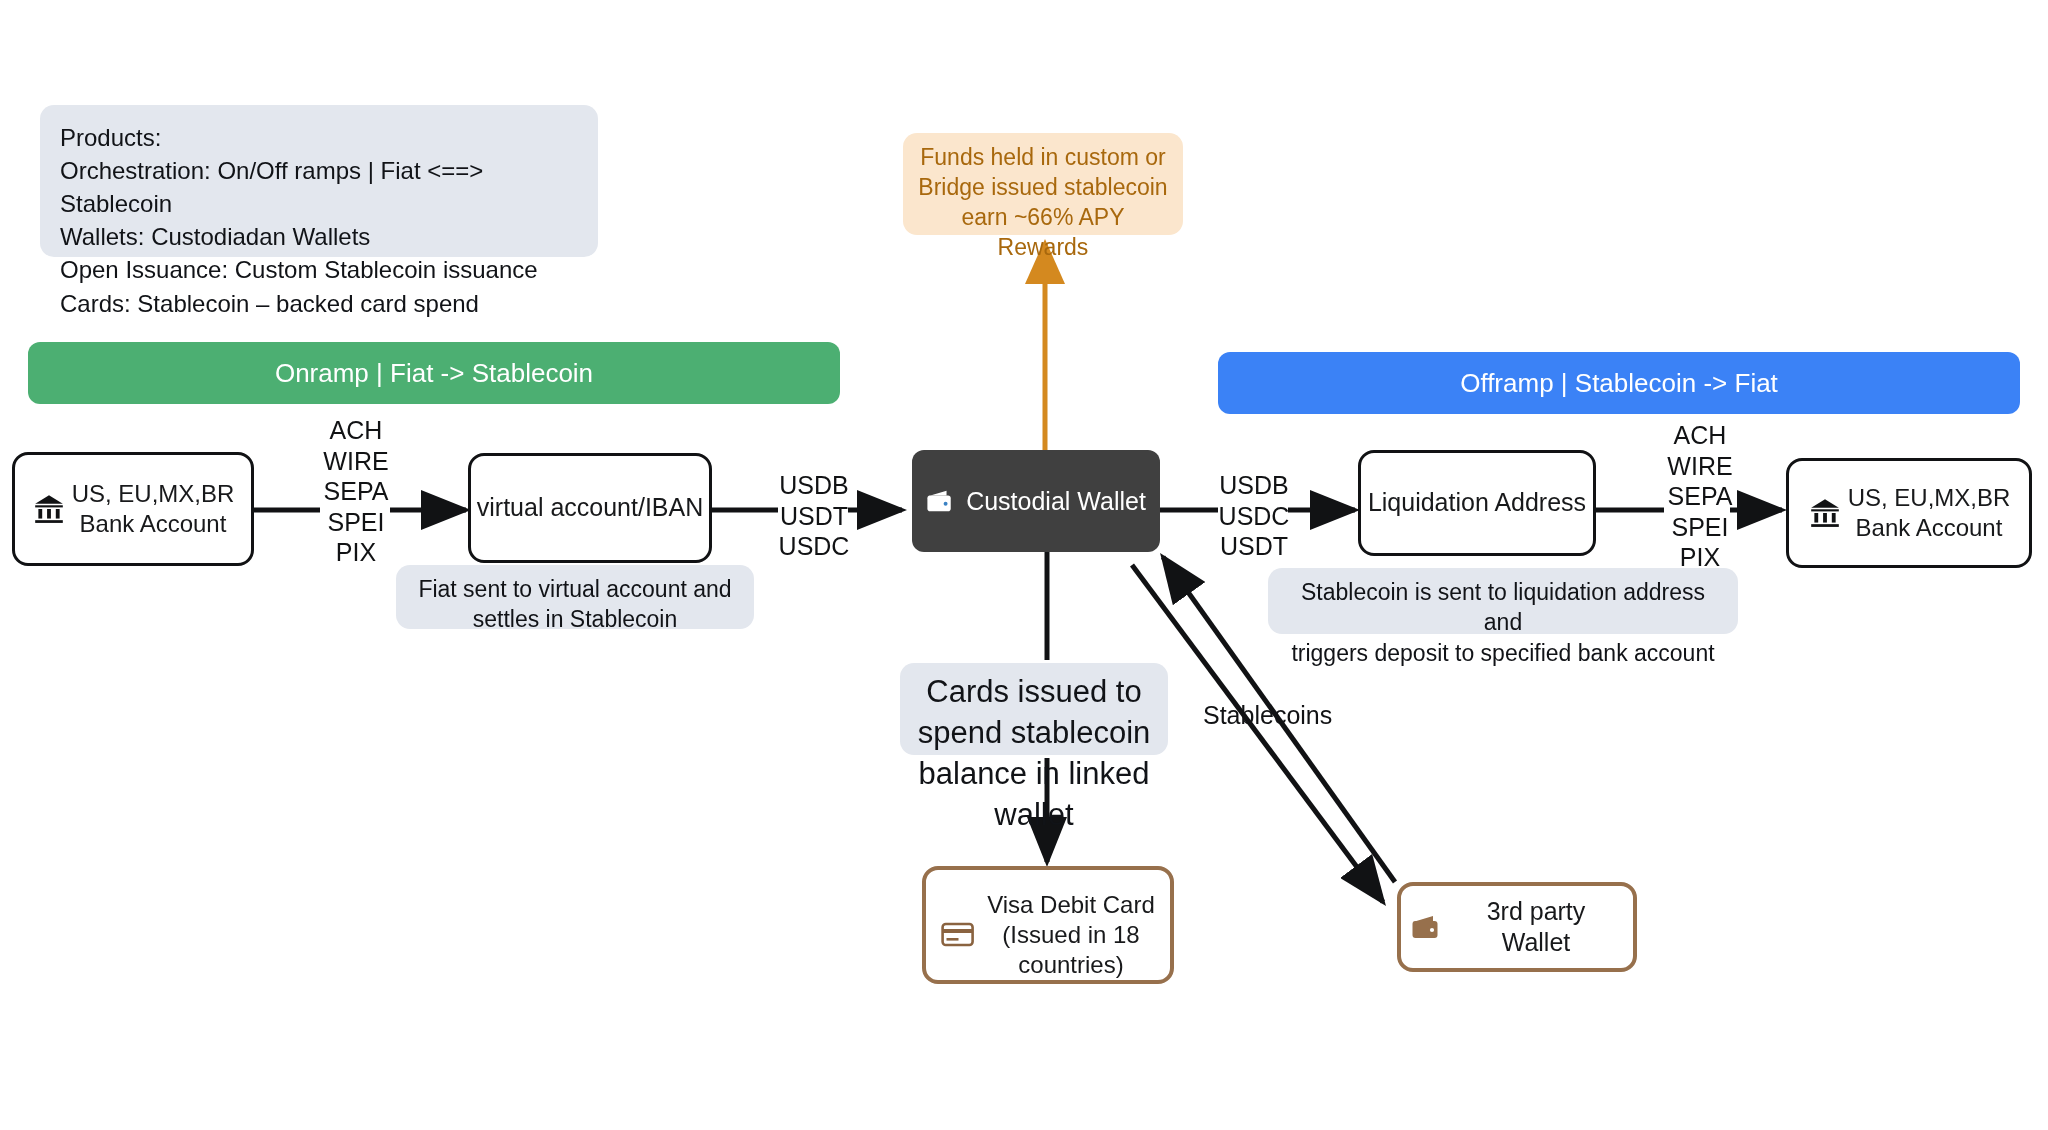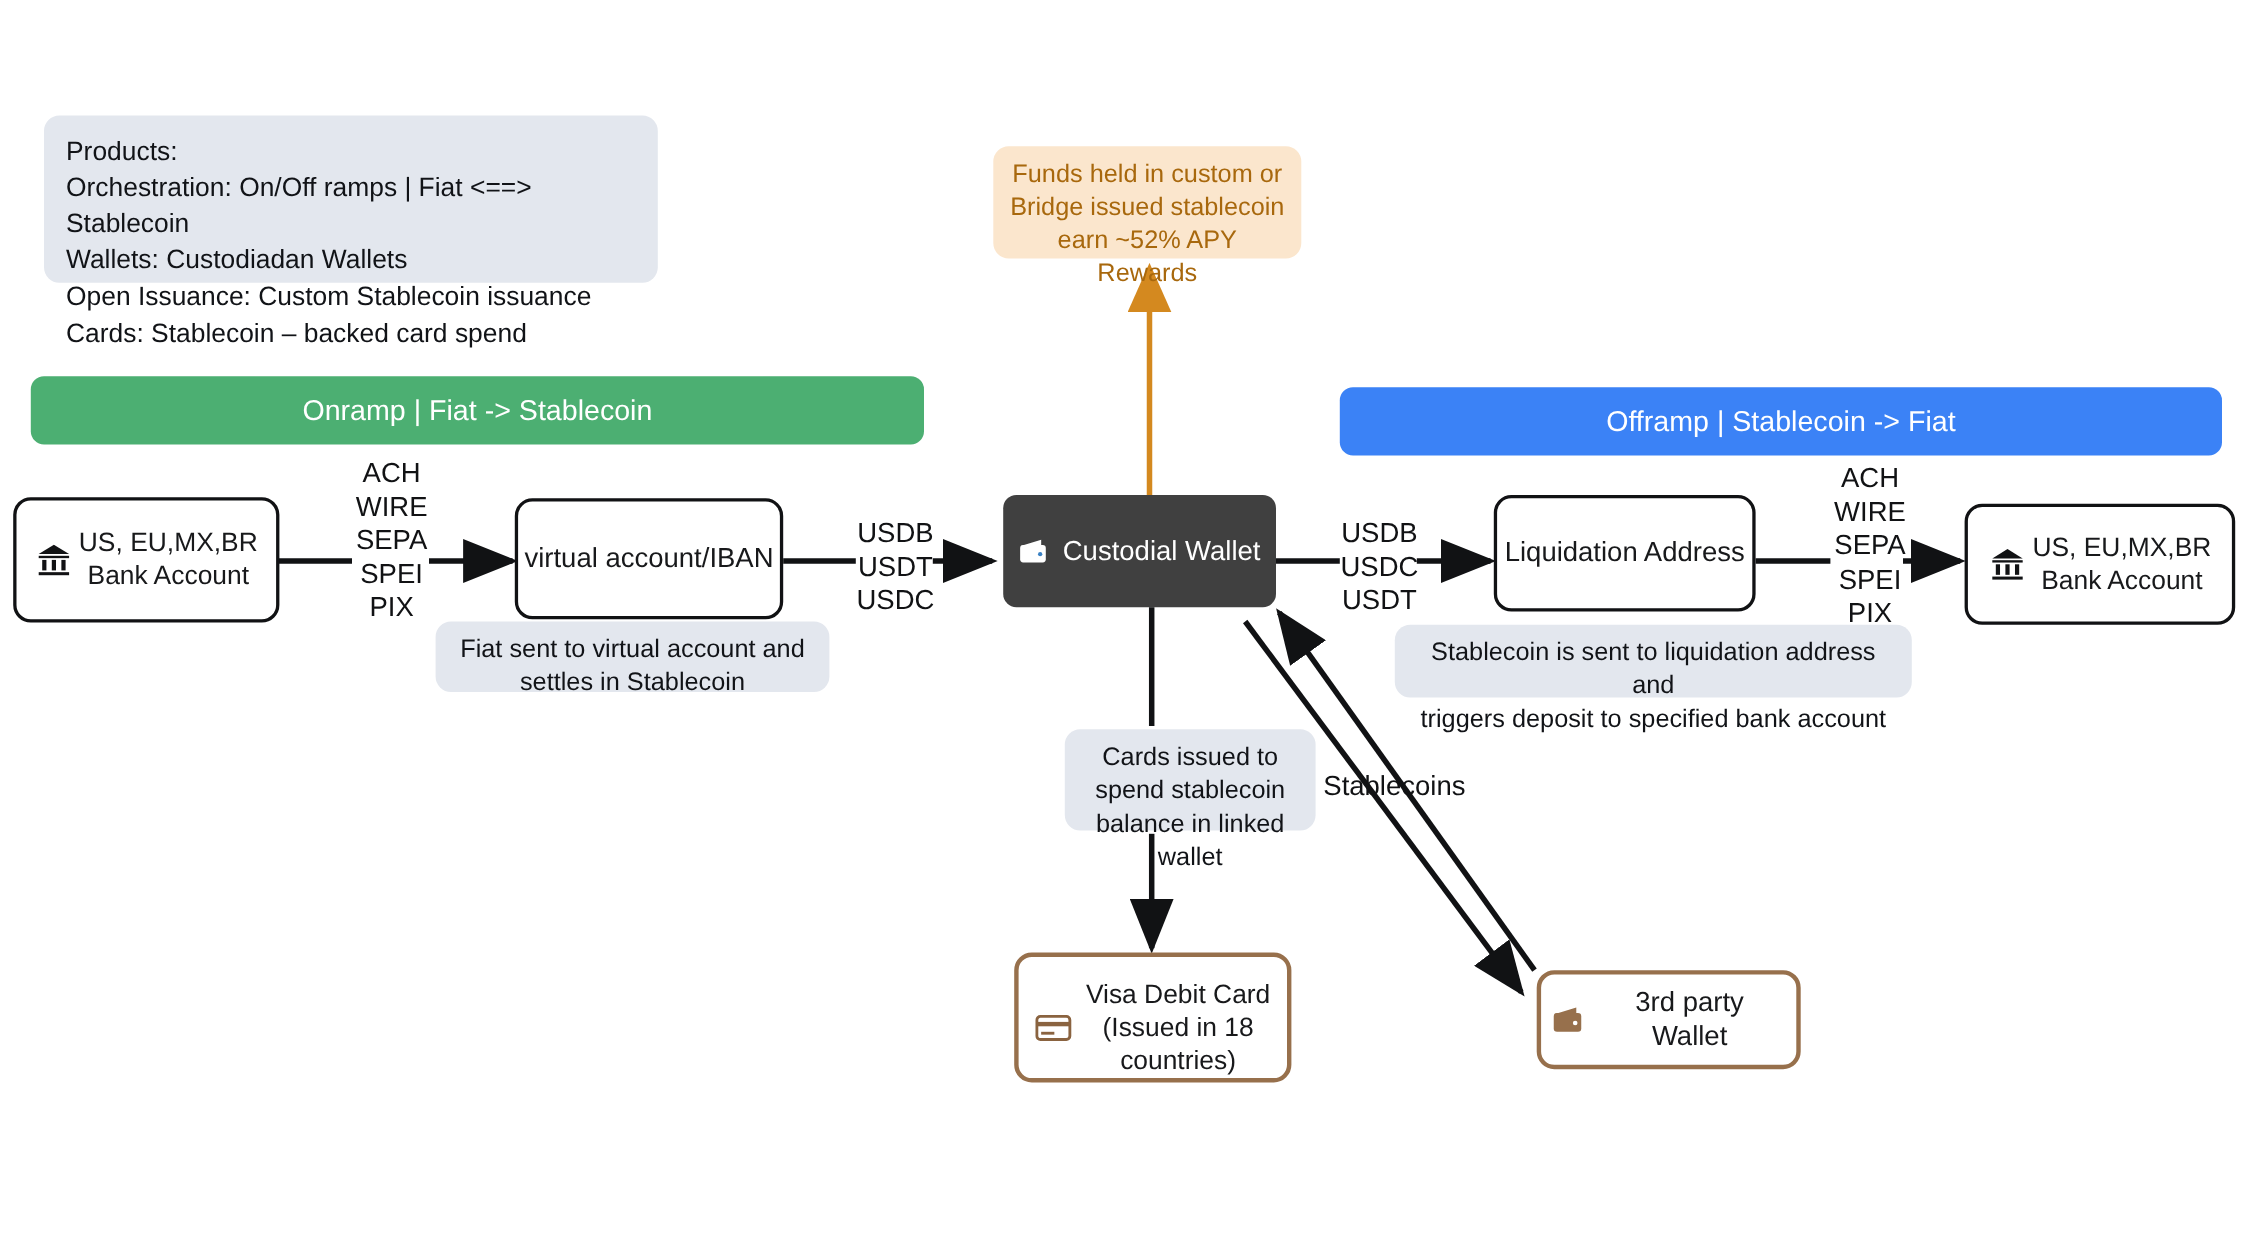--- a/index.html
+++ b/index.html
@@ -158,21 +158,21 @@
     <div>Products:</div>
     <div>Orchestration: On/Off ramps | Fiat &lt;==&gt; Stablecoin</div>
     <div>Wallets: Custodiadan Wallets</div>
     <div>Open Issuance: Custom Stablecoin issuance</div>
     <div>Cards: Stablecoin – backed card spend</div>
   </div>
 
   <div class="node callout" style="left:903px; top:133px; width:280px; height:102px; font-size:23px; display:block; padding:10px 12px;">
     <div>Funds held in custom or</div>
     <div>Bridge issued stablecoin</div>
-    <div>earn ~52% APY Rewards</div>
+    <div>earn ~66% APY Rewards</div>
   </div>
 
   <div class="node banner" style="left:28px; top:342px; width:812px; height:62px; background:#4caf72;">
     <span>Onramp | Fiat -&gt; Stablecoin</span>
   </div>
 
   <div class="node banner" style="left:1218px; top:352px; width:802px; height:62px; background:#3b82f6;">
     <span>Offramp | Stablecoin -&gt; Fiat</span>
   </div>
 
@@ -252,21 +252,21 @@
         <rect x="22.4" y="16" width="3.6" height="9" fill="#111214"></rect>
         <rect x="3" y="26.5" width="26" height="2.6" fill="#111214"></rect>
       </svg>
       <span class="txt">
         <span style="display:block">US, EU,MX,BR</span>
         <span style="display:block">Bank Account</span>
       </span>
     </div>
   </div>
 
-  <div class="node note" style="left:968px; top:663px; width:228px; height:92px; font-size:23px; display:block; padding:9px 10px;">
+  <div class="node note" style="left:900px; top:663px; width:268px; height:92px; font-size:31px; display:block; padding:9px 10px;">
     <div>Cards issued to</div>
     <div>spend stablecoin</div>
     <div>balance in linked wallet</div>
   </div>
 
   <div class="node box brown" style="left:922px; top:866px; width:252px; height:118px; font-size:24px;">
     <div class="box-inner" style="gap:12px;margin-top:20px;">
       <svg class="icon" width="34" height="26" viewBox="0 0 34 26">
         <rect x="1.6" y="2" width="30" height="21" rx="3.2" fill="none" stroke="#8a6340" stroke-width="2.6"></rect>
         <rect x="1.6" y="7" width="30" height="4" fill="#8a6340"></rect>

